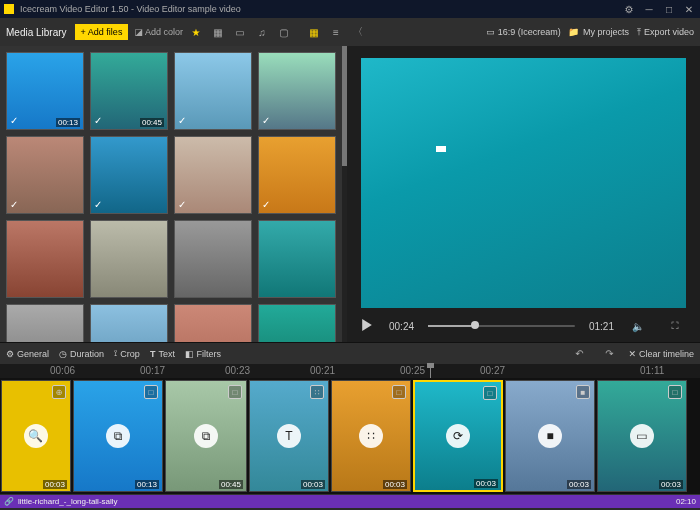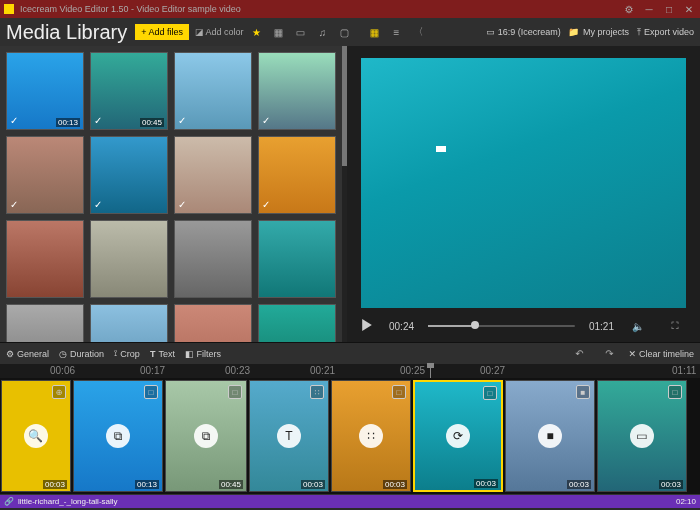--- a/index.html
+++ b/index.html
@@ -1,23 +1,23 @@
 <!DOCTYPE html>
 <html><head>
 <meta charset="utf-8">
 <style>
 * { margin: 0; padding: 0; box-sizing: border-box; font-family: "Segoe UI", Arial, sans-serif; }
 body { background: #2a2a2a; color: #ccc; width: 700px; height: 510px; overflow: hidden; font-size: 10px; }
-.titlebar { height: 18px; background: #7f1d1d; display: flex; align-items: center; padding: 0 4px; gap: 6px; }
+.titlebar { height: 18px; background: #0f172a; display: flex; align-items: center; padding: 0 4px; gap: 6px; }
 .titlebar .logo { width: 10px; height: 10px; background: #ffd700; display:inline-block; }
 .titlebar .title { flex: 1; color: #aaa; font-size: 9px; }
 .titlebar .winbtn { width: 14px; height: 14px; display: inline-flex; align-items:center; justify-content:center; color:#aaa; cursor:pointer; }
 
 .toolbar { height: 28px; background: #2f2f2f; display: flex; align-items: center; padding: 0 6px; }
-.media-label { font-size: 20px; color: #eee; font-weight: 400; margin-right: 8px; }
+.media-label { font-size: 10px; color: #eee; font-weight: 400; margin-right: 8px; }
 .addfiles { background: #ffd700; color: #000; padding: 3px 6px; font-size: 9px; border:none; cursor:pointer; display:flex; align-items:center; gap:2px; }
 .tbtn { width: 18px; height: 18px; display:inline-flex; align-items:center; justify-content:center; color:#aaa; cursor:pointer; margin: 0 2px; }
 .tbtn.active { color:#ffd700; }
 .toolbar .rightcluster { margin-left:auto; display:flex; align-items:center; gap:8px; }
 .ratiobtn, .projbtn, .exportbtn { display:flex; align-items:center; gap:3px; font-size:9px; color:#ccc; cursor:pointer; }
 
 .main { display: flex; height: 296px; }
 .library { width: 347px; background: #333; overflow: hidden; position:relative; }
 .grid { display: grid; grid-template-columns: repeat(4, 78px); gap: 6px; padding: 6px; }
 .thumb { width: 78px; height: 78px; background: linear-gradient(135deg,#4a6,#38a); position: relative; border:1px solid #555; }
@@ -169,21 +169,21 @@
 </div>
 
 <div class="timeruler" id="ruler">
   <div class="playhead" style="left:430px"></div>
 <span style="left: 50px;">00:06</span>
     <span style="left: 140px;">00:17</span>
     <span style="left: 225px;">00:23</span>
     <span style="left: 310px;">00:21</span>
     <span style="left: 400px;">00:25</span>
     <span style="left: 480px;">00:27</span>
-    <span style="left: 672px;">01:11</span>
+    <span style="left: 640px;">01:11</span>
   </div>
 
 <div class="timeline" id="timeline">
     <div class="clip" style="width: 70px; background: rgb(232, 192, 0);">
       <div class="cicon">⊕</div>
       <div class="centerbtn">🔍</div>
       <div class="cdur">00:03</div>
     </div>
     <div class="clip" style="width: 90px; background: linear-gradient(rgb(42, 163, 232), rgb(22, 120, 200));">
       <div class="cicon">□</div>

